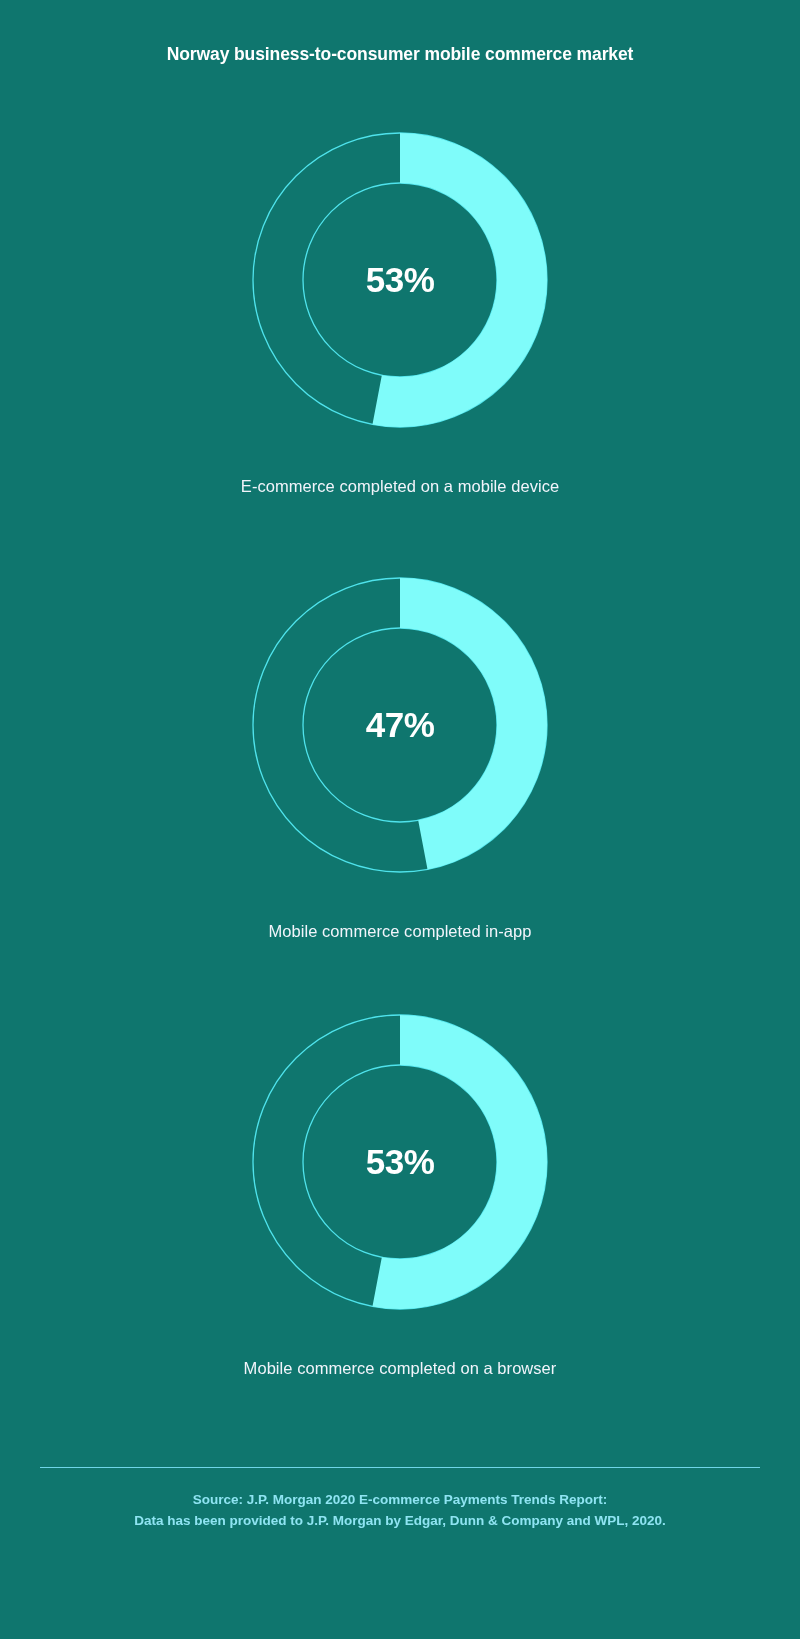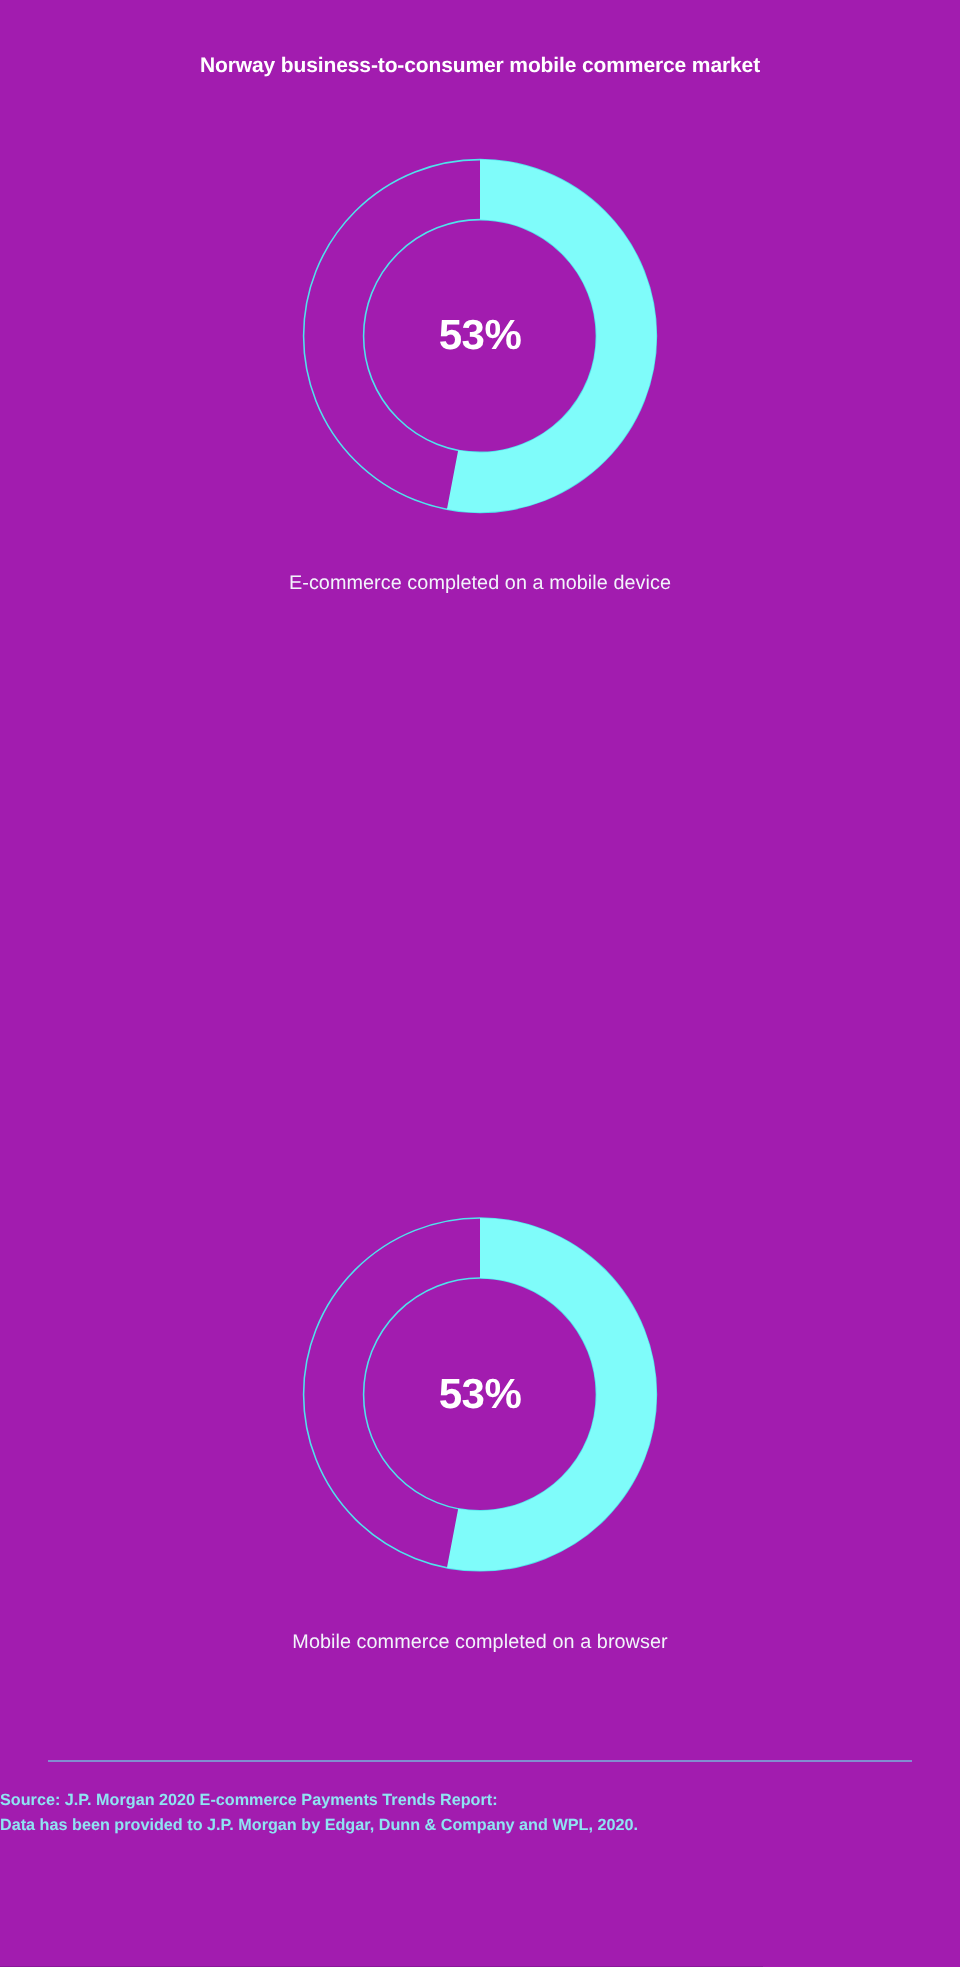--- a/index.html
+++ b/index.html
@@ -78,48 +78,60 @@
     top: 1467px;
     width: 720px;
     height: 1px;
     background: #6fd6e8;
   }
   .footer-note {
     position: absolute;
     left: 0;
     top: 1489px;
     width: 800px;
+    text-align: center;
     color: #8fe4f2;
     font-size: 13.5px;
     font-weight: bold;
     line-height: 21px;
   }
   .footer-line {
     display: block;
   }
 </style>
 </head>
 <body>
 
-<div class="page" style="background: #a21caf;">
+<div class="page" style="background: #0f766e;">
 
   <div class="chart-title">Norway business-to-consumer mobile commerce market</div>
 
   <div class="donut-block" id="donut-block-0" style="top: 125px;">
     <div class="donut-wrap">
       <svg viewBox="0 0 310 310">
         <circle class="ring-outline-outer" cx="155" cy="155" r="147" fill="none" stroke="#4fe3ec" stroke-width="1.3"></circle>
         <circle class="ring-outline-inner" cx="155" cy="155" r="97" fill="none" stroke="#4fe3ec" stroke-width="1.3"></circle>
         <path class="ring-fill" d="M 155 8 A 147 147 0 1 1 127.45494675589845 299.3962258571172 L 136.82401248518468 250.2818633206828 A 97 97 0 1 0 155 58 Z" fill="#7ffcfa"></path>
       </svg>
       <div class="donut-value" style="color: rgb(255, 255, 255);">53%</div>
     </div>
     <div class="donut-label" style="color: rgb(242, 244, 251);">E-commerce completed on a mobile device</div>
   </div>
 
+  <div class="donut-block" id="donut-block-1" style="top: 570px;">
+    <div class="donut-wrap">
+      <svg viewBox="0 0 310 310">
+        <circle class="ring-outline-outer" cx="155" cy="155" r="147" fill="none" stroke="#4fe3ec" stroke-width="1.3"></circle>
+        <circle class="ring-outline-inner" cx="155" cy="155" r="97" fill="none" stroke="#4fe3ec" stroke-width="1.3"></circle>
+        <path class="ring-fill" d="M 155 8 A 147 147 0 0 1 182.5450532441015 299.3962258571172 L 173.1759875148153 250.28186332068282 A 97 97 0 0 0 155 58 Z" fill="#7ffcfa"></path>
+      </svg>
+      <div class="donut-value" style="color: rgb(255, 255, 255);">47%</div>
+    </div>
+    <div class="donut-label" style="color: rgb(242, 244, 251);">Mobile commerce completed in-app</div>
+  </div>
 
   <div class="donut-block" id="donut-block-2" style="top: 1007px;">
     <div class="donut-wrap">
       <svg viewBox="0 0 310 310">
         <circle class="ring-outline-outer" cx="155" cy="155" r="147" fill="none" stroke="#4fe3ec" stroke-width="1.3"></circle>
         <circle class="ring-outline-inner" cx="155" cy="155" r="97" fill="none" stroke="#4fe3ec" stroke-width="1.3"></circle>
         <path class="ring-fill" d="M 155 8 A 147 147 0 1 1 127.45494675589845 299.3962258571172 L 136.82401248518468 250.2818633206828 A 97 97 0 1 0 155 58 Z" fill="#7ffcfa"></path>
       </svg>
       <div class="donut-value" style="color: rgb(255, 255, 255);">53%</div>
     </div>

